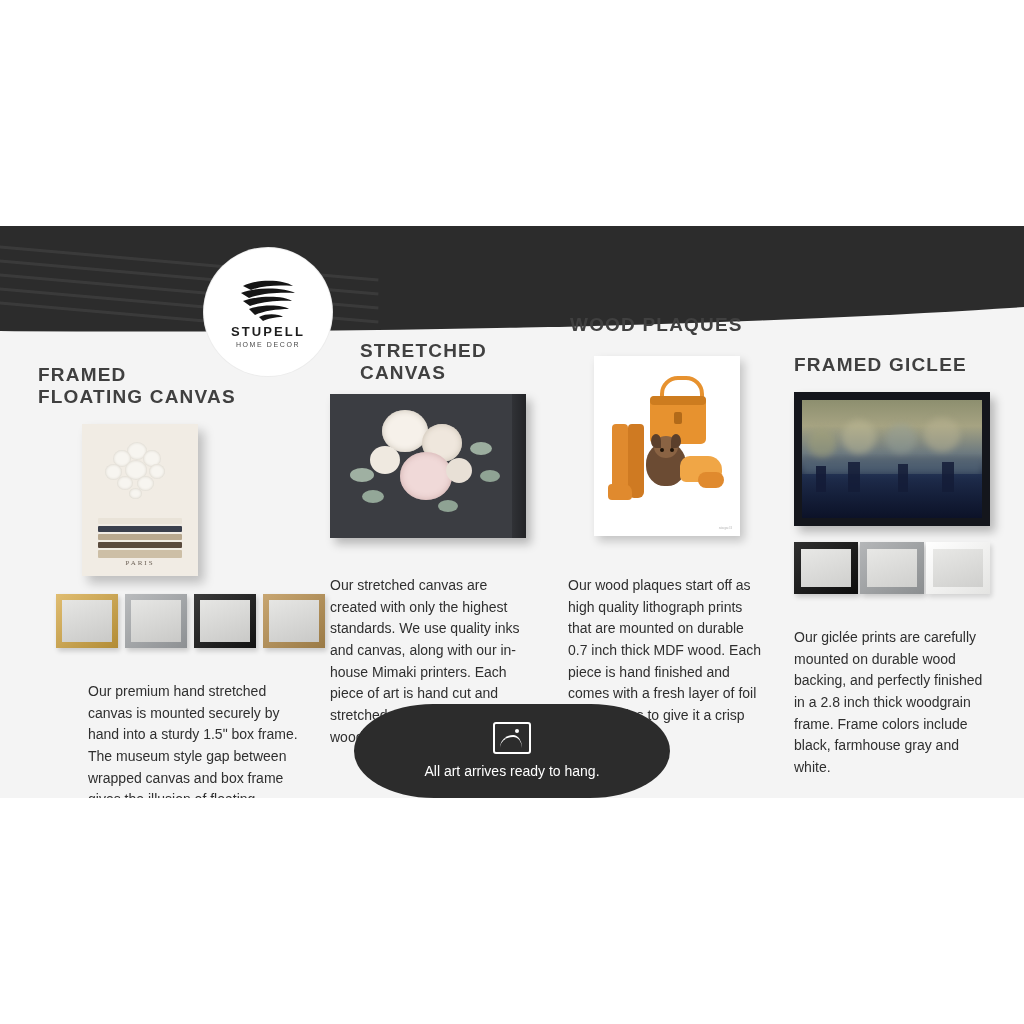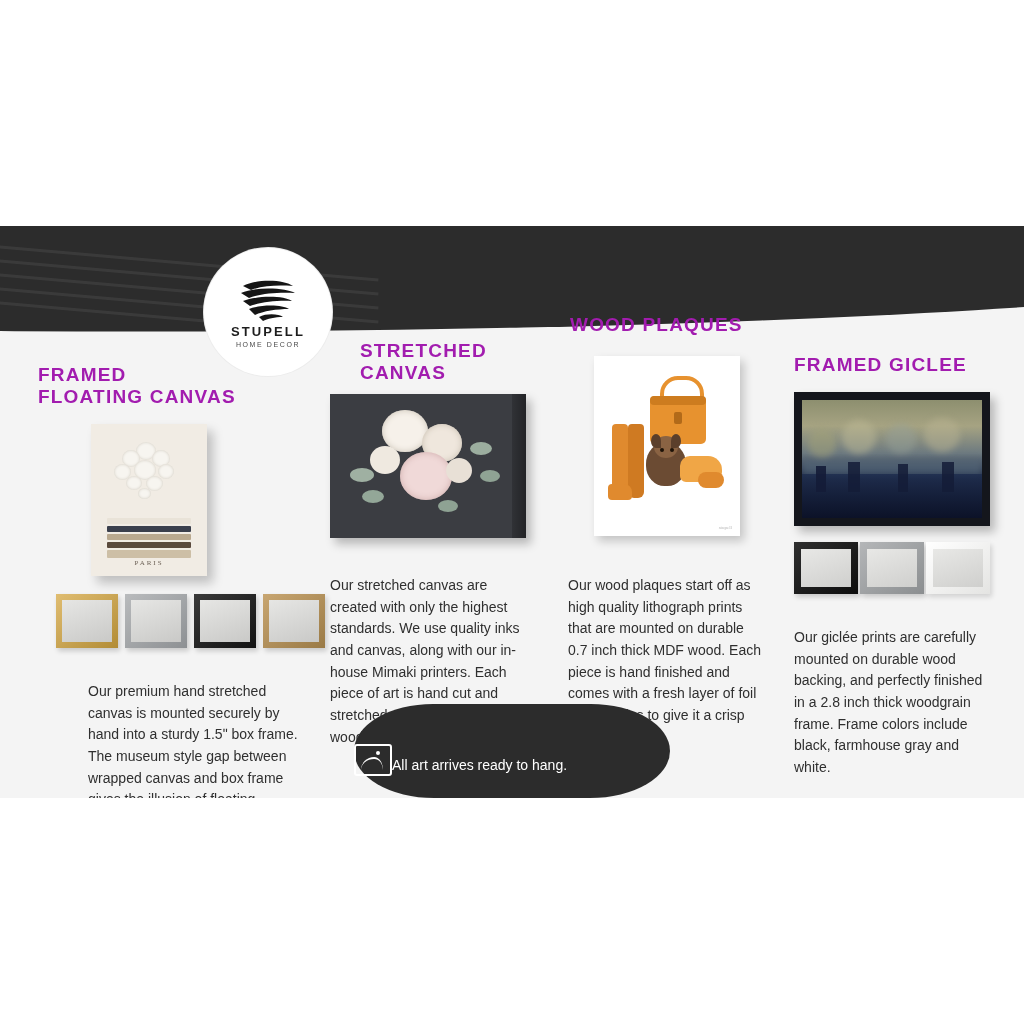--- a/index.html
+++ b/index.html
@@ -80,42 +80,42 @@
     margin-top: 2px;
   }
 
   
   .col {
     position: absolute;
     top: 0;
   }
   .col-title {
     font-weight: bold;
-    color: #a21caf;
+    color: #404040;
     letter-spacing: 1.2px;
     line-height: 1.18;
     text-transform: uppercase;
   }
   .col-text {
     font-size: 14px;
     line-height: 1.55;
     color: #2f2f2f;
     margin-top: 19px;
   }
 
   
   #col1 { left: 38px; }
   #col1 .col-title {
     position: absolute; top: 138px; left: 0;
     font-size: 19px;
     width: 250px;
   }
   .ffc-frame {
     position: absolute;
-    left: 53px; top: 198px;
+    left: 44px; top: 198px;
     width: 116px; height: 152px;
     background: linear-gradient(135deg,#d7b468,#b9923f 40%,#e3c88a 70%,#a9832f);
     padding: 0;
     box-sizing: border-box;
     box-shadow: 6px 7px 10px rgba(0,0,0,0.22);
   }
   .ffc-inner {
     width: 100%; height: 100%;
     background: #f1ece4;
     position: relative;
@@ -280,21 +280,21 @@
     top: 478px;
     width: 316px;
     height: 94px;
     background: #2c2c2c;
     border-bottom-left-radius: 160px 94px;
     border-bottom-right-radius: 160px 94px;
     border-top-left-radius: 158px 94px;
     border-top-right-radius: 158px 94px;
     clip-path: inset(0 0 0 0);
     display: flex;
-    flex-direction: row;
+    flex-direction: column;
     align-items: center;
     justify-content: flex-start;
     padding-top: 18px;
     box-sizing: border-box;
   }
   .banner-icon {
     width: 34px; height: 28px;
     border: 2px solid #ffffff;
     border-radius: 3px;
     position: relative;

